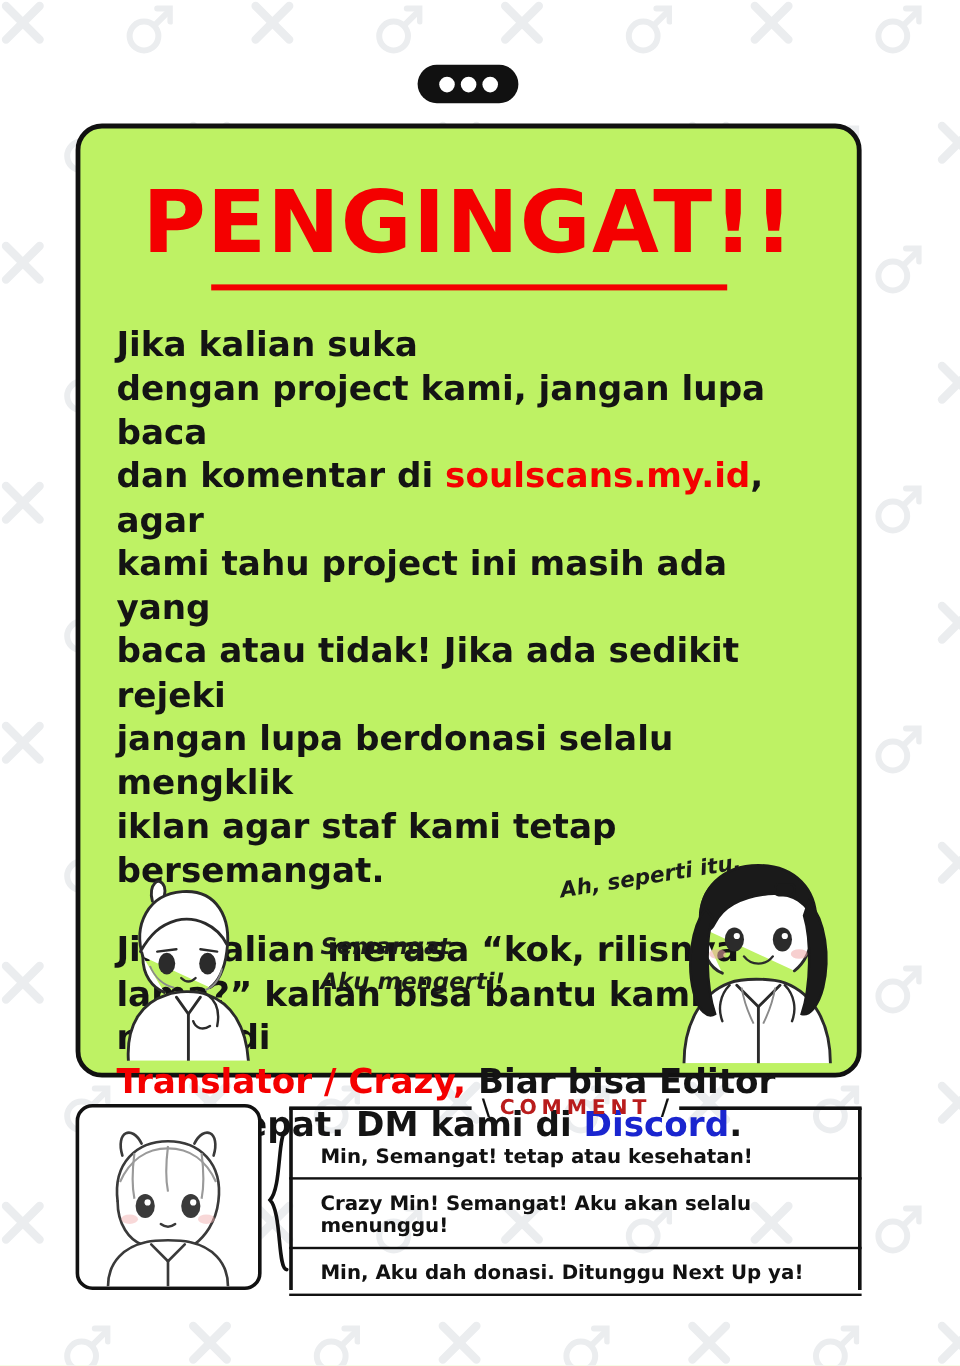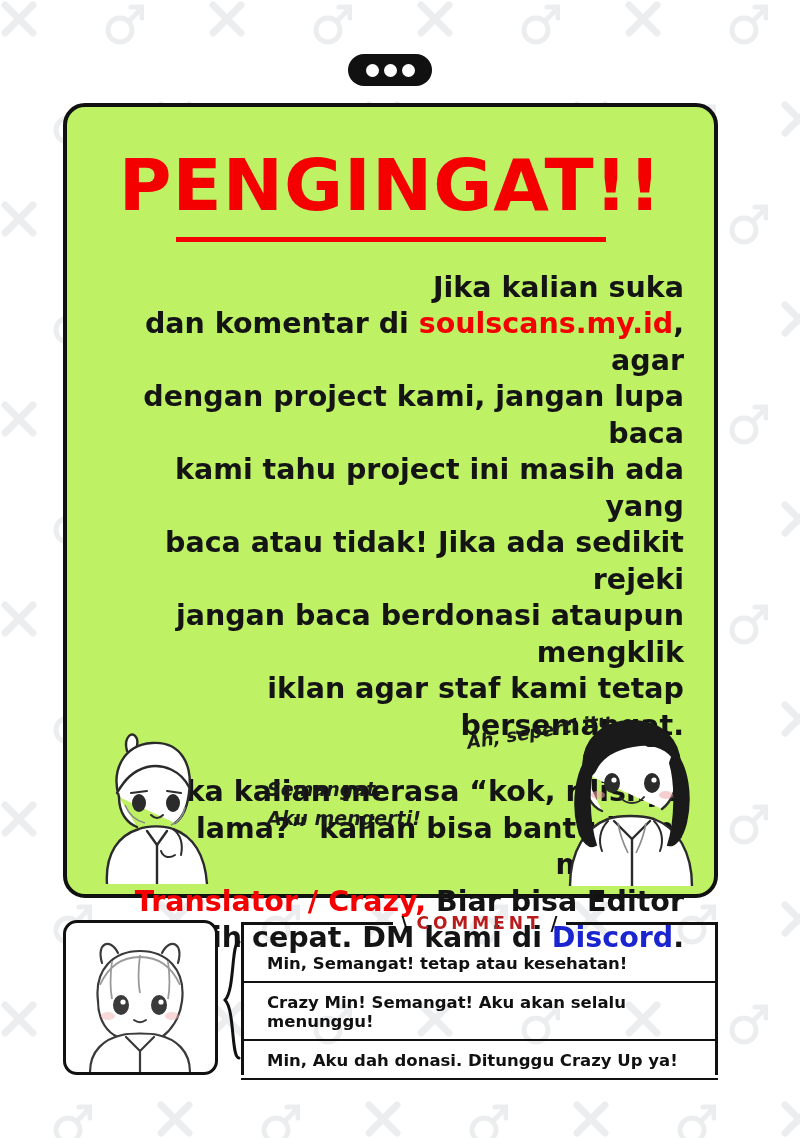--- a/index.html
+++ b/index.html
@@ -80,21 +80,21 @@
   }
   #title-rule {
     width: 430px;
     height: 5px;
     background: #f40000;
     margin: 16px auto 0 auto;
   }
 
   #body-text {
     margin: 28px 30px 0 30px;
-    text-align: right;
+    text-align: left;
     font-family: "DejaVu Sans", sans-serif;
     font-weight: 700;
     font-size: 28.5px;
     line-height: 1.28;
     color: #141414;
   }
   #body-text .red { color: #f40000; }
   #body-text .blue { color: #1a25cf; }
   #para2 { margin-top: 30px; }
 
@@ -846,25 +846,25 @@
 <div id="main-panel">
 
   <div id="title-wrap">
     <div id="title">PENGINGAT!!</div>
     <div id="title-rule"></div>
   </div>
 
   <div id="body-text">
     <div>
       <div>Jika kalian suka</div>
+      <div>dengan project kami, jangan lupa baca</div>
       <div><span>dan komentar di </span><span class="red">soulscans.my.id</span><span>, agar</span></div>
-      <div>dengan project kami, jangan lupa baca</div>
       <div>kami tahu project ini masih ada yang</div>
       <div>baca atau tidak! Jika ada sedikit rejeki</div>
-      <div>jangan baca berdonasi ataupun mengklik</div>
+      <div>jangan lupa berdonasi selalu mengklik</div>
       <div>iklan agar staf kami tetap bersemangat.</div>
     </div>
     <div id="para2">
       <div>Jika kalian merasa “kok, rilisnya</div>
       <div>lama?” kalian bisa bantu kami menjadi</div>
       <div><span class="red">Translator / Crazy,</span><span> Biar bisa Editor</span></div>
       <div><span>lebih cepat. DM kami di </span><span class="blue">Discord</span><span>.</span></div>
     </div>
   </div>
 
@@ -992,16 +992,16 @@
       <span class="hdr-line"></span>
       <span class="slash">\</span>
       <span id="comment-title">COMMENT</span>
       <span class="slash">/</span>
       <span class="hdr-line"></span>
     </div>
 
     <div id="comment-list">
       <div class="comment-item">Min, Semangat! tetap atau kesehatan!</div>
       <div class="comment-item">Crazy Min! Semangat! Aku akan selalu menunggu!</div>
-      <div class="comment-item">Min, Aku dah donasi. Ditunggu Crazy Up ya!</div>
+      <div class="comment-item">Min, Aku dah donasi. Ditunggu Next Up ya!</div>
     </div>
   </div>
 </div>
 
 </body></html>

